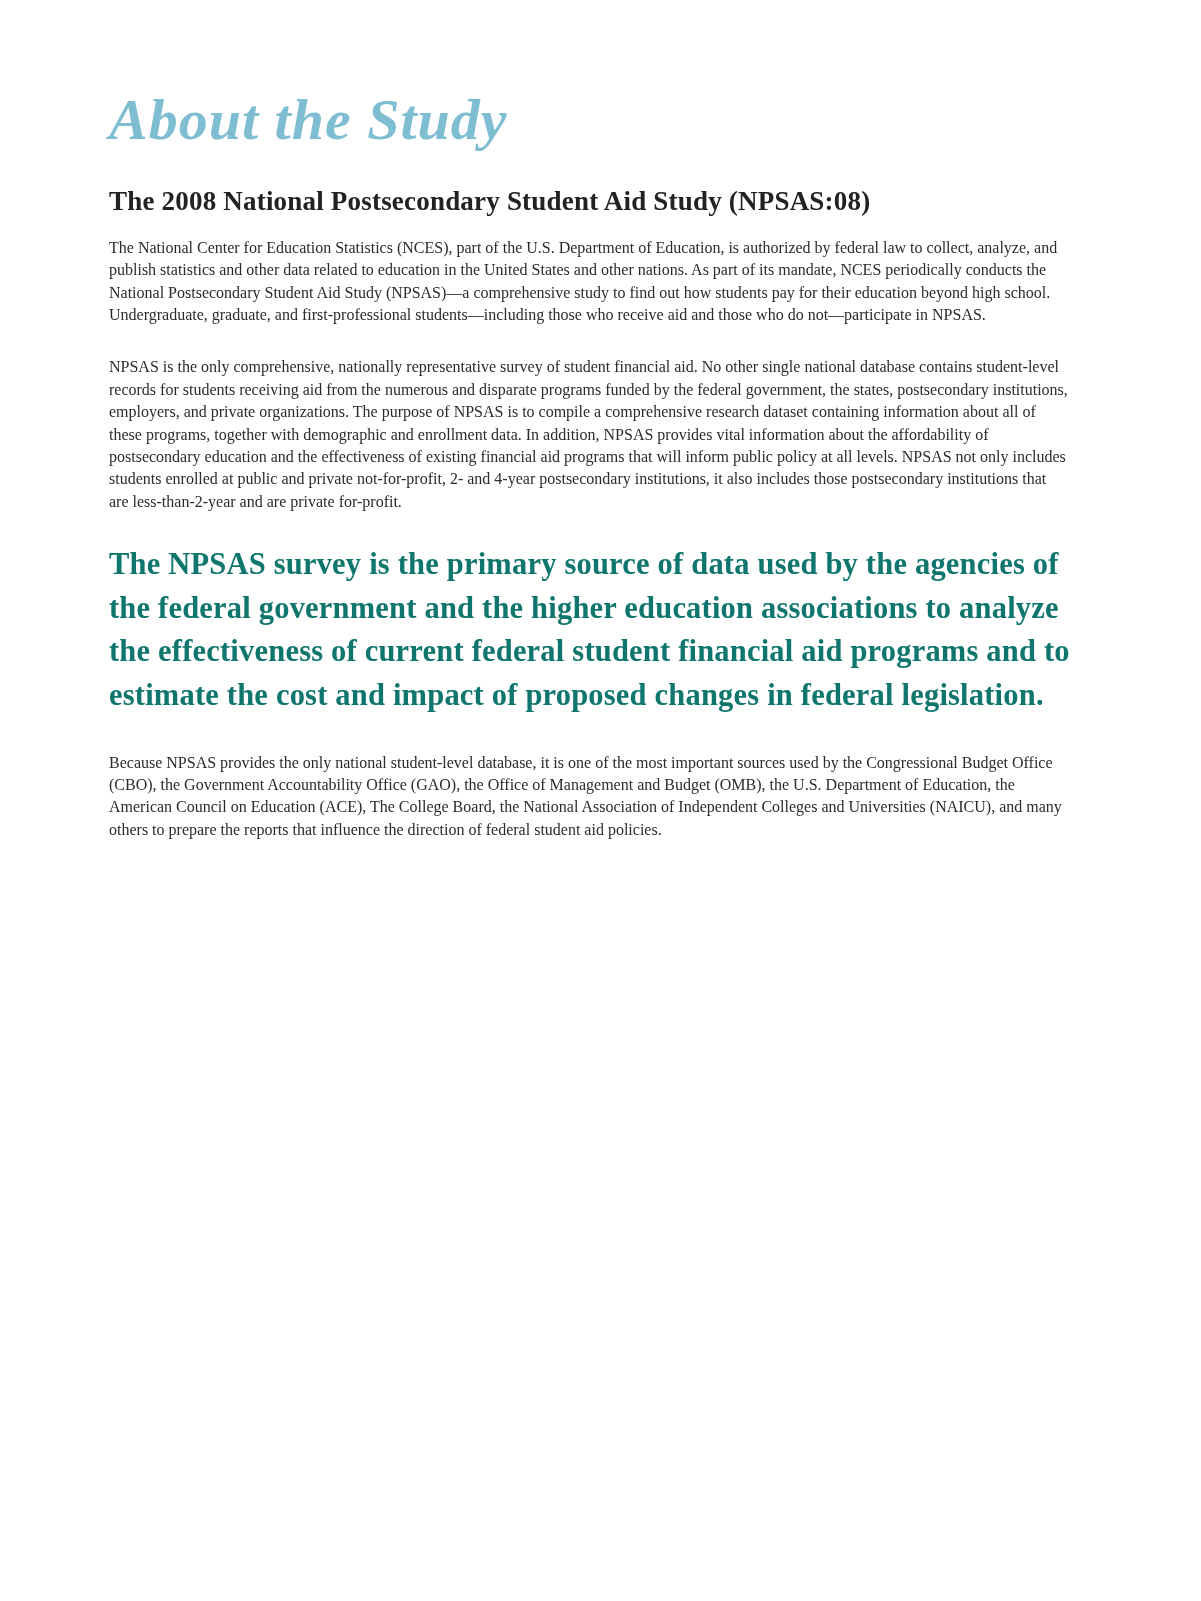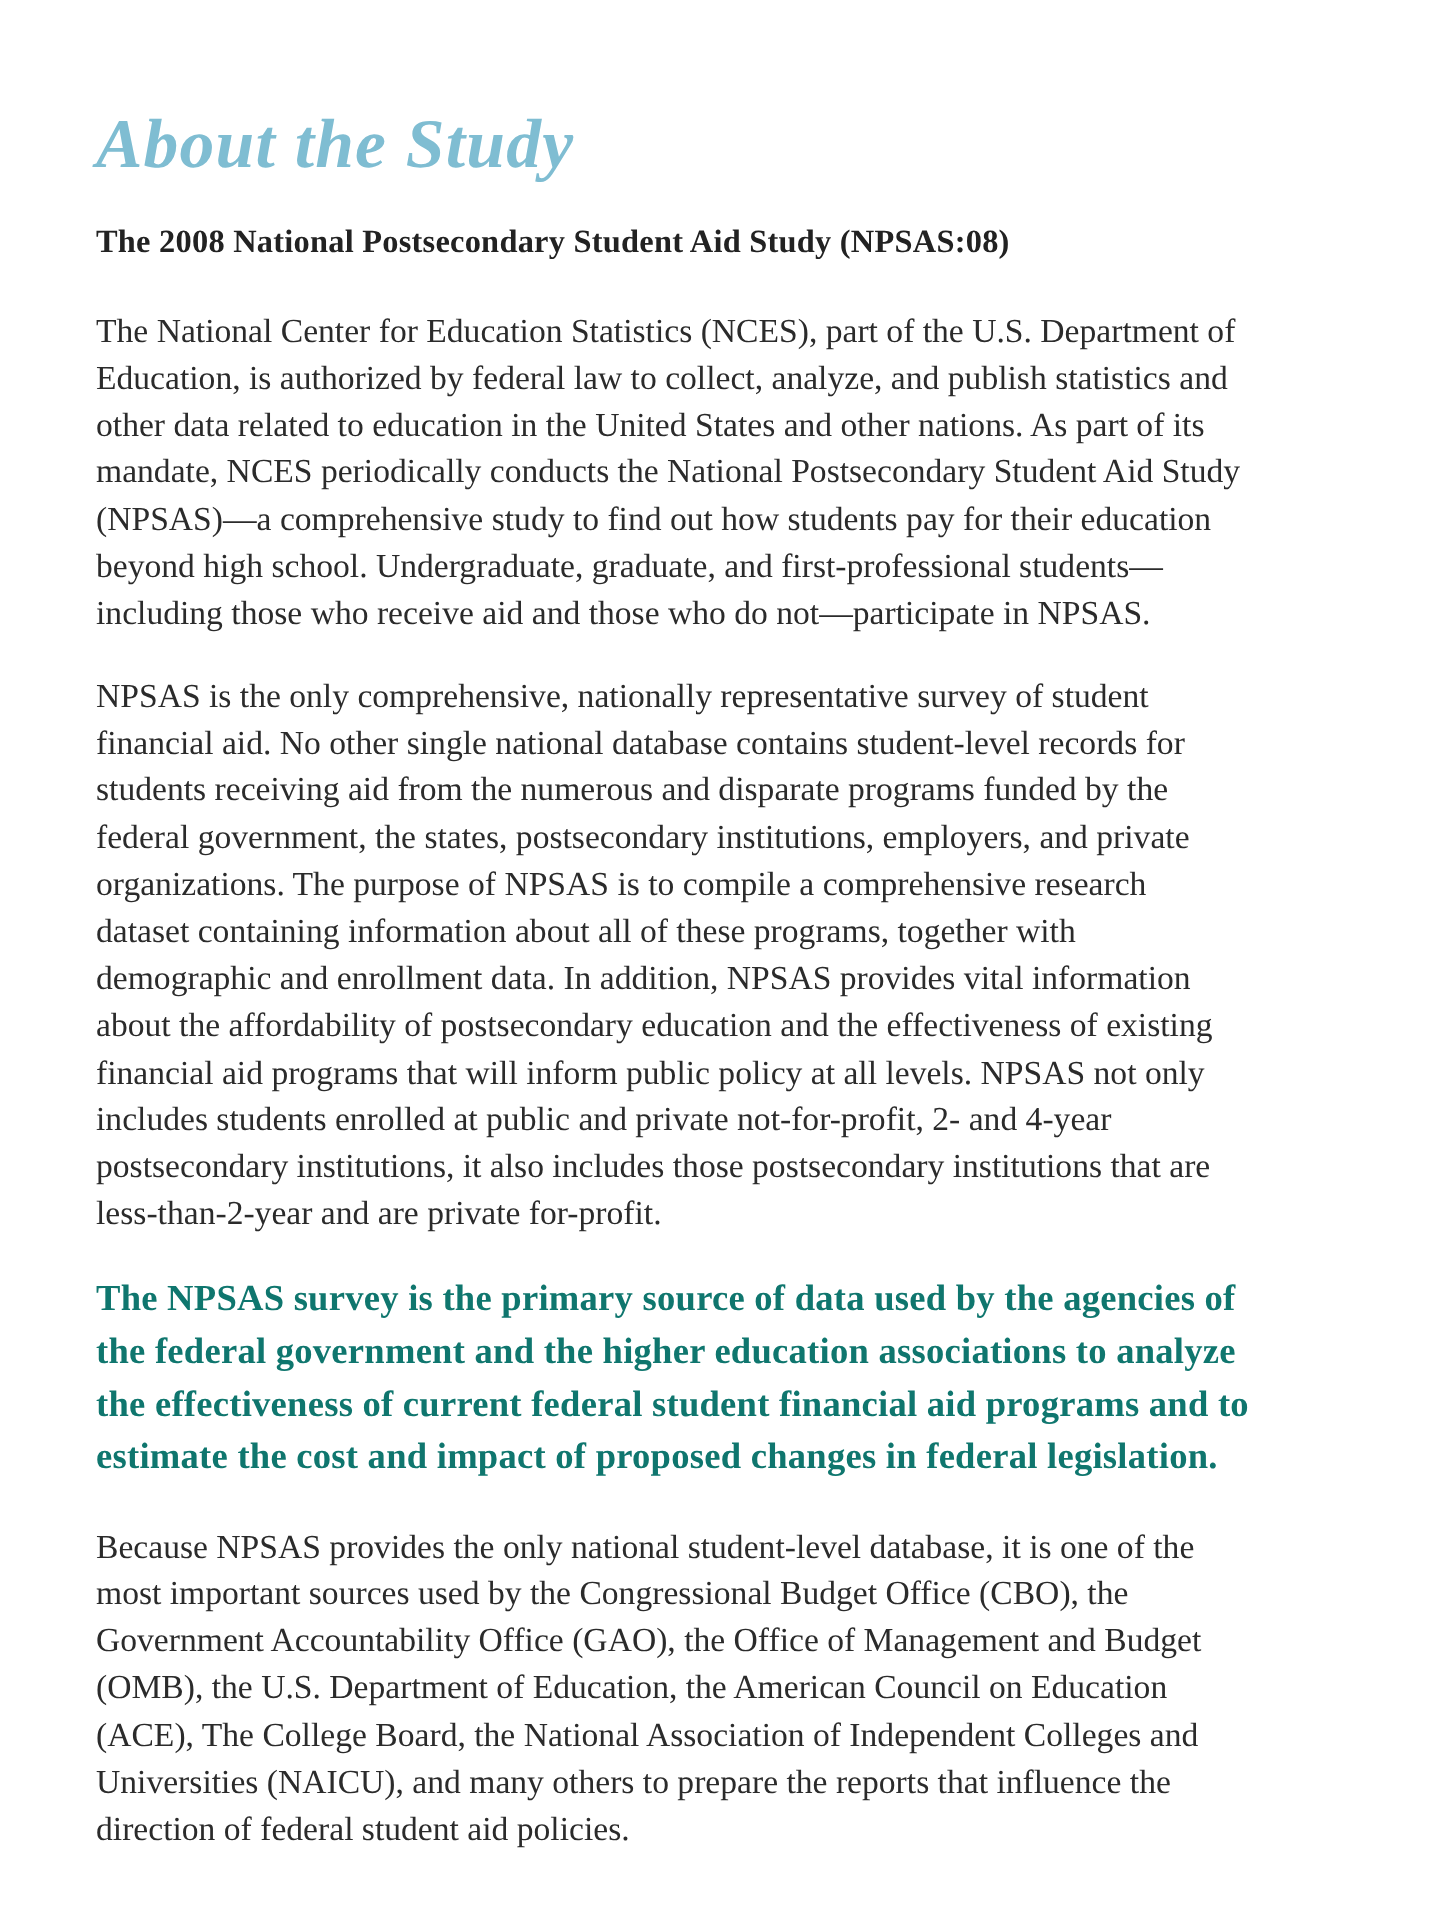--- a/index.html
+++ b/index.html
@@ -11,41 +11,41 @@
     width: 1201px;
     height: 1601px;
     font-family: "Liberation Serif", "DejaVu Serif", serif;
     color: #2b2b2b;
     overflow: hidden;
   }
   .page {
     box-sizing: border-box;
     width: 1201px;
     height: 1178px;
-    padding: 88px 96px 60px 80px;
+    padding: 88px 96px 60px 109px;
   }
   .doc-title {
     font-family: "Liberation Serif", "DejaVu Serif", serif;
     font-style: italic;
     font-weight: bold;
     font-size: 58px;
     line-height: 1.1;
     color: #7fbdd2;
     margin: 0 0 34px 0;
     letter-spacing: 1px;
   }
   .section-heading {
     font-size: 27px;
     font-weight: bold;
     color: #222222;
-    margin: 0 0 40px 0;
+    margin: 0 0 20px 0;
     letter-spacing: 0.2px;
   }
   .body-para {
-    font-size: 28px;
+    font-size: 16px;
     line-height: 1.4;
     color: #2b2b2b;
     margin: 0 0 30px 0;
     max-width: 960px;
   }
   .body-para .lead-bold {
     font-weight: normal;
   }
   .pull-quote {
     font-family: "Liberation Serif", "DejaVu Serif", serif;

